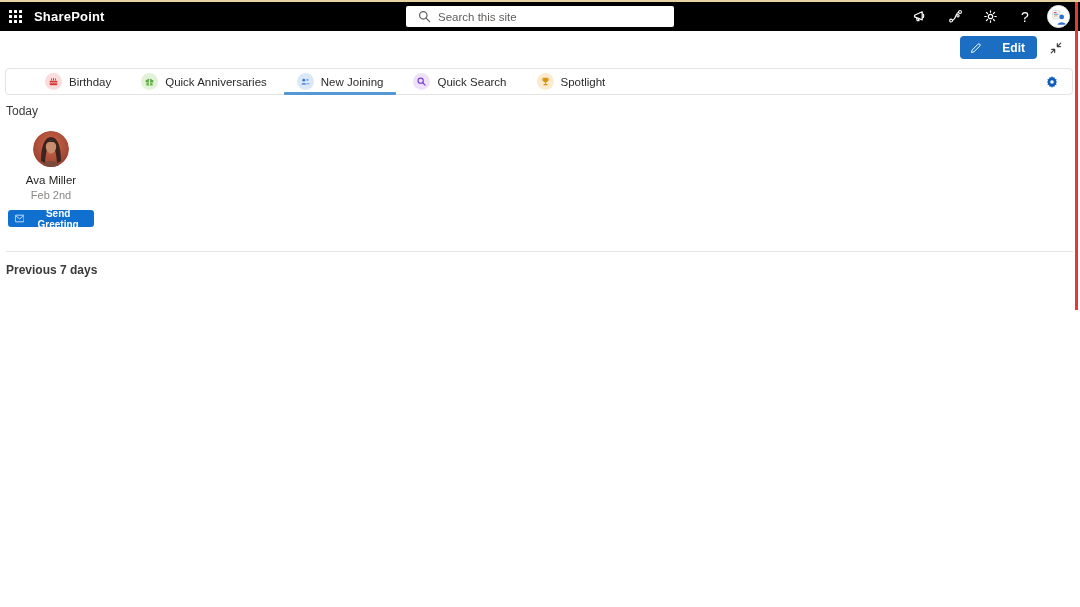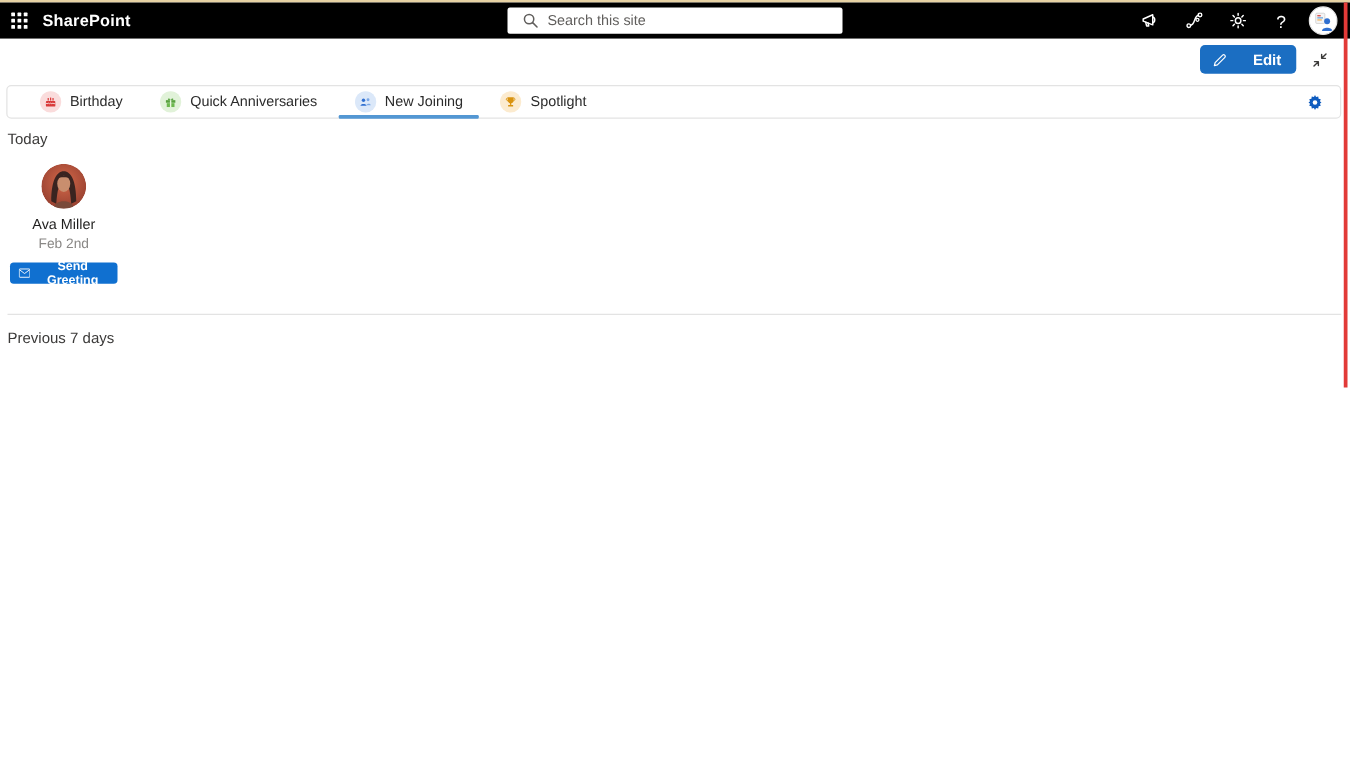--- a/index.html
+++ b/index.html
@@ -32,21 +32,21 @@
   
   .cmdbar { height: 33px; position: relative; background: #fff; }
   .edit-btn { position: absolute; right: 43px; top: 5px; height: 23px; padding: 0 12px 0 10px; background: #1b6ec2; border: none;
     border-radius: 4px; color: #fff; font-size: 12px; font-weight: bold; display: inline-flex; align-items: center; gap: 20px; cursor: pointer;
     font-family: "Liberation Sans", sans-serif; }
   .collapse-btn { position: absolute; right: 14px; top: 7px; width: 20px; height: 20px; display: flex; align-items: center; justify-content: center;
     background: none; border: none; cursor: pointer; color: #3b3a39; }
 
   
   .tabstrip { margin: 4px 7px 0 5px; height: 27px; background: #fff; border: 1px solid #e3e3e3; border-radius: 4px;
-    display: flex; align-items: center; padding-left: 11px; }
+    display: flex; align-items: center; padding-left: 24px; }
   .tab { position: relative; height: 100%; display: flex; align-items: center; gap: 7px; padding: 0 15px; cursor: pointer;
     font-size: 11.5px; color: #2b2b2b; white-space: nowrap; }
   .tab.selected::after { content: ""; position: absolute; left: 2px; right: 2px; bottom: -1px; height: 3px; background: #5397d3; border-radius: 1px; }
   .tab-icon { width: 17px; height: 17px; border-radius: 50%; display: flex; align-items: center; justify-content: center; flex: 0 0 auto; }
   .ti-birthday { background: #fadcdc; }
   .ti-gift { background: #e1f2d9; }
   .ti-people { background: #dbe8f9; }
   .ti-search { background: #eee2fb; }
   .ti-trophy { background: #fcebcf; }
   .tab-gear { margin-left: auto; margin-right: 13px; background: none; border: none; cursor: pointer; display: flex; align-items: center; color: #0f5cbf; }
@@ -56,21 +56,21 @@
   .section-label { font-size: 12px; color: #3b3a39; }
   .person-card { width: 86px; margin-top: 13px; margin-left: 2px; display: flex; flex-direction: column; align-items: center; }
   .person-avatar { width: 36px; height: 36px; border-radius: 50%; overflow: hidden; cursor: pointer; }
   .person-name { margin-top: 7px; font-size: 11.5px; color: #201f1e; text-align: center; }
   .person-date { margin-top: 3px; font-size: 11px; color: #8a8886; text-align: center; }
   .greet-btn { margin-top: 9px; background: #1070d0; color: #fff; border: none; border-radius: 3px; height: 17px;
     padding: 4px 7px; font-size: 10px; font-weight: bold; display: inline-flex; align-items: center; gap: 5px; cursor: pointer;
     font-family: "Liberation Sans", sans-serif; }
 
   .divider { margin-top: 24px; border-top: 1px solid #e3e3e3; }
-  .previous-label { margin-top: 11px; font-size: 12px; color: #3b3a39; }
+  .previous-label { margin-top: 11px; font-size: 12px; color: #3b3a39; font-weight: bold; }
 </style>
 </head>
 <body>
 
 <div class="top-accent"></div>
 <div class="red-border"></div>
 
 <header class="suitebar">
   <div class="waffle">
     <div class="waffle-grid">
@@ -182,20 +182,29 @@
       <svg width="11" height="11" viewBox="0 0 16 16">
         <circle cx="5.5" cy="6" r="2" fill="#2f6fd0"></circle>
         <path d="M2 12.5 C2 9.8 9 9.8 9 12.5 Z" fill="#2f6fd0"></path>
         <circle cx="10.8" cy="5.6" r="1.7" fill="#7aa7e6"></circle>
         <path d="M8.8 12 C9.5 9.5 14 9.7 14 12 Z" fill="#7aa7e6"></path>
       </svg>
     </span>
     <span>New Joining</span>
   </div>
 
+  <div class="tab">
+    <span class="tab-icon ti-search">
+      <svg width="11" height="11" viewBox="0 0 16 16">
+        <circle cx="6.8" cy="6.8" r="3.8" fill="none" stroke="#7b3fd4" stroke-width="1.7"></circle>
+        <line x1="9.8" y1="9.8" x2="13.2" y2="13.2" stroke="#7b3fd4" stroke-width="1.8" stroke-linecap="round"></line>
+      </svg>
+    </span>
+    <span>Quick Search</span>
+  </div>
 
   <div class="tab">
     <span class="tab-icon ti-trophy">
       <svg width="11" height="11" viewBox="0 0 16 16">
         <path d="M4.5 2.5 h7 v3.5 a3.5 3.5 0 0 1 -7 0 Z" fill="#d9930f"></path>
         <path d="M4.5 3.5 C2.5 3.5 2.5 6.5 4.8 6.8 M11.5 3.5 C13.5 3.5 13.5 6.5 11.2 6.8" fill="none" stroke="#d9930f" stroke-width="1.1"></path>
         <rect x="7.2" y="9.3" width="1.6" height="2.2" fill="#d9930f"></rect>
         <rect x="5" y="11.5" width="6" height="1.8" rx="0.6" fill="#d9930f"></rect>
       </svg>
     </span>

